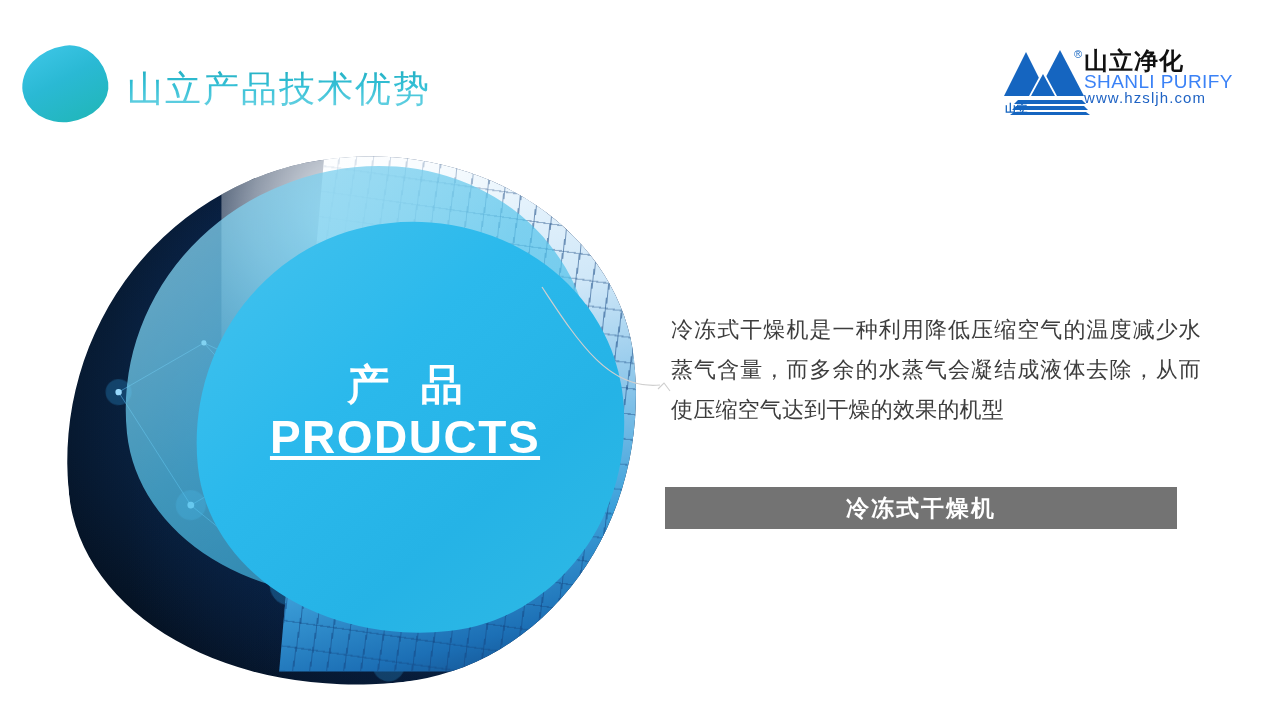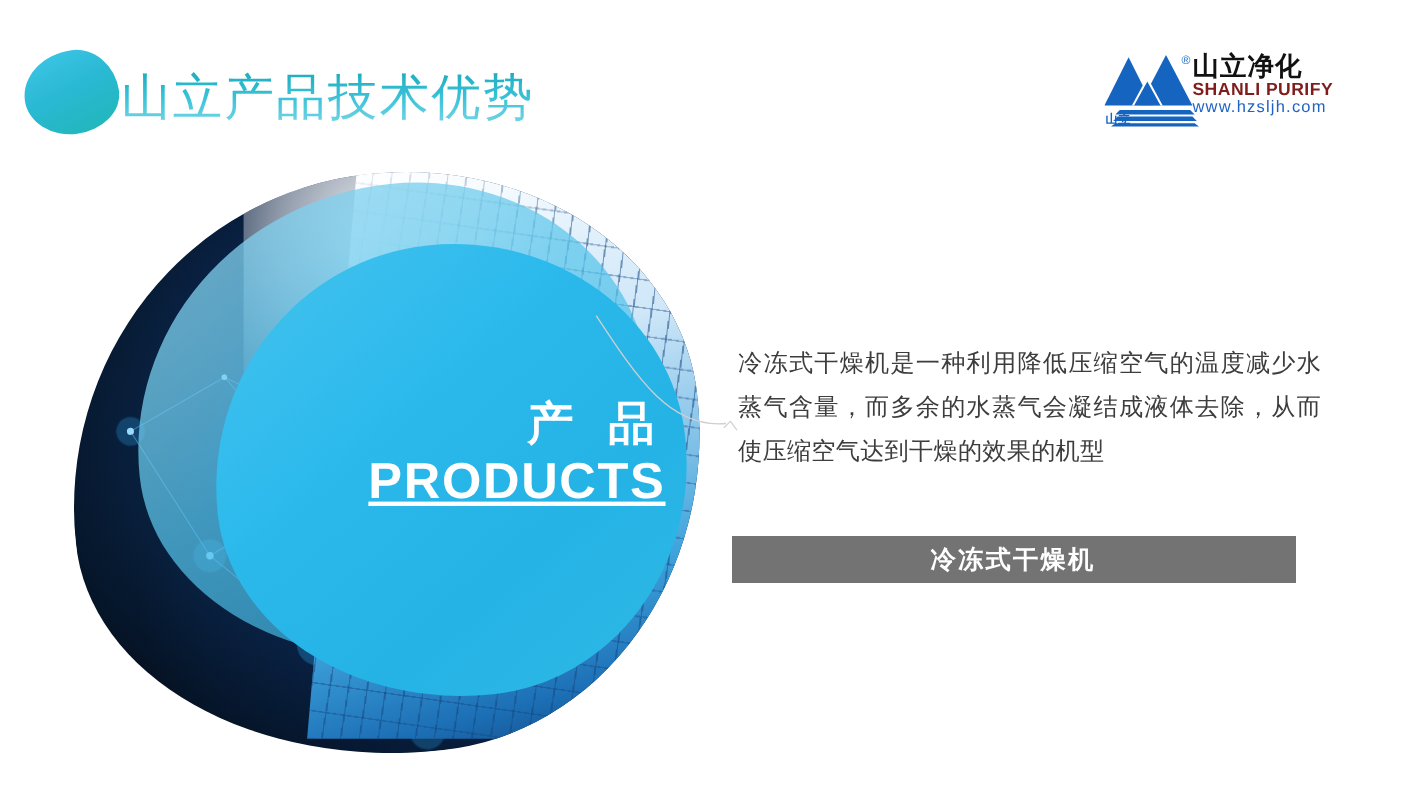--- a/index.html
+++ b/index.html
@@ -22,23 +22,23 @@
     left: 22px;
     top: 46px;
     width: 86px;
     height: 76px;
     background: linear-gradient(160deg, #3fc7e8 0%, #2ab9d4 45%, #20b6b7 100%);
     border-radius: 56% 44% 50% 50% / 52% 56% 44% 48%;
     transform: rotate(-8deg);
   }
   #page-title {
     position: absolute;
-    left: 110px;
+    left: 127px;
     top: 60px;
-    font-size: 45px;
+    font-size: 36px;
     line-height: 58px;
     letter-spacing: 2px;
     font-weight: 400;
     background: linear-gradient(180deg, #1aa7b8 0%, #35c0d6 45%, #7fd9e8 100%);
     -webkit-background-clip: text;
     background-clip: text;
     color: transparent;
     -webkit-text-fill-color: transparent;
     white-space: nowrap;
   }
@@ -66,24 +66,24 @@
   }
   .logo-cn {
     font-size: 24px;
     line-height: 26px;
     font-weight: 700;
     color: #111111;
     letter-spacing: 1px;
     white-space: nowrap;
   }
   .logo-en {
-    font-size: 16px;
+    font-size: 19px;
     line-height: 16px;
-    font-weight: 700;
-    color: #7f1d1d;
+    font-weight: 400;
+    color: #3b82f6;
     letter-spacing: 0.4px;
     white-space: nowrap;
   }
   .logo-url {
     font-size: 15px;
     line-height: 15px;
     font-weight: 400;
     color: #1f63c4;
     letter-spacing: 1.1px;
     white-space: nowrap;
@@ -176,21 +176,21 @@
     height: 412px;
     border-radius: 50% 50% 46% 54% / 54% 48% 52% 46%;
     background: linear-gradient(145deg, #45c3ee 0%, #2bb9ec 38%, #25b3e6 68%, #2fb9e4 100%);
     transform: rotate(-6deg);
   }
   #blob-label {
     position: absolute;
     left: 150px;
     top: 210px;
     width: 400px;
-    text-align: right;
+    text-align: center;
     color: #ffffff;
   }
   #blob-label-cn {
     font-size: 42px;
     line-height: 50px;
     font-weight: 700;
     letter-spacing: 10px;
     padding-left: 10px;
   }
   #blob-label-en {

